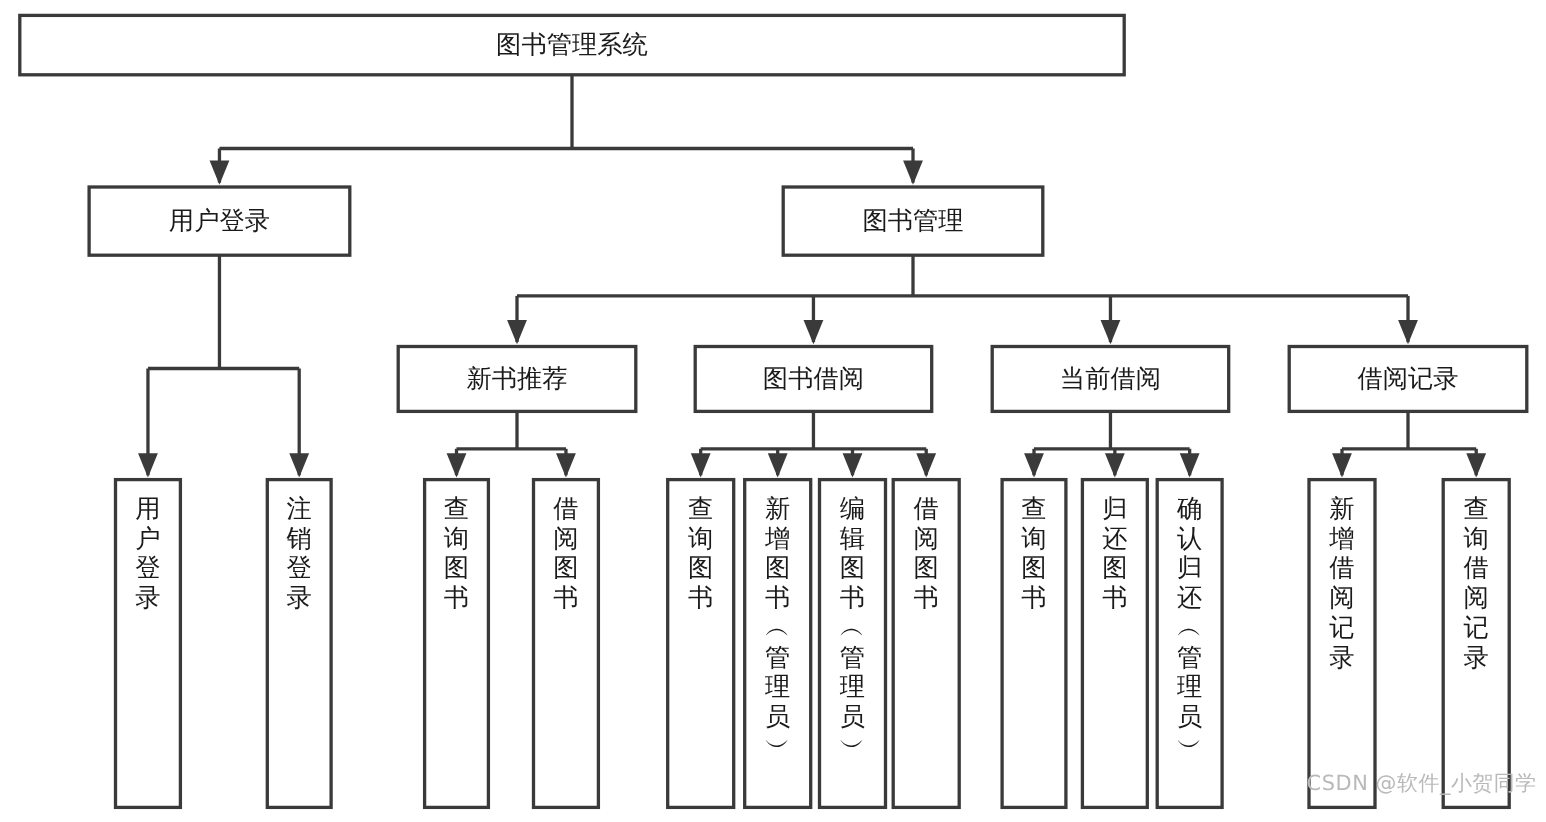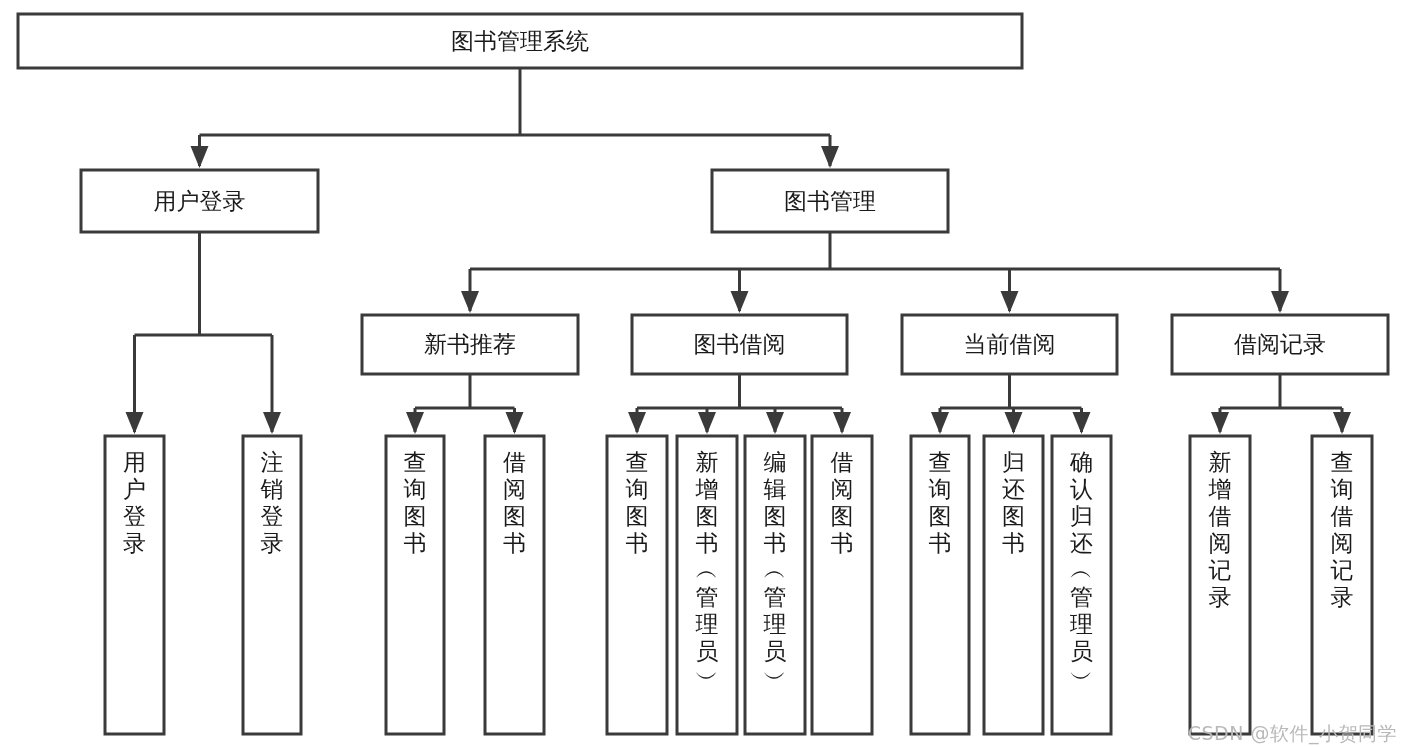--- a/index.html
+++ b/index.html
@@ -51,21 +51,21 @@
   }
   .node-label-vertical {
     fill: #1a1a1a;
     font-family: "DejaVu Sans", "Liberation Sans", sans-serif;
     font-size: 23px;
     text-anchor: middle;
   }
   .watermark-text {
     position: absolute;
     right: 8px;
-    bottom: 0;
+    bottom: 22px;
     font-family: "DejaVu Sans", "Liberation Sans", sans-serif;
     font-size: 19px;
     color: #b9b9b9;
     letter-spacing: 0.5px;
     white-space: nowrap;
     user-select: none;
   }
 </style>
 </head>
 <body>

